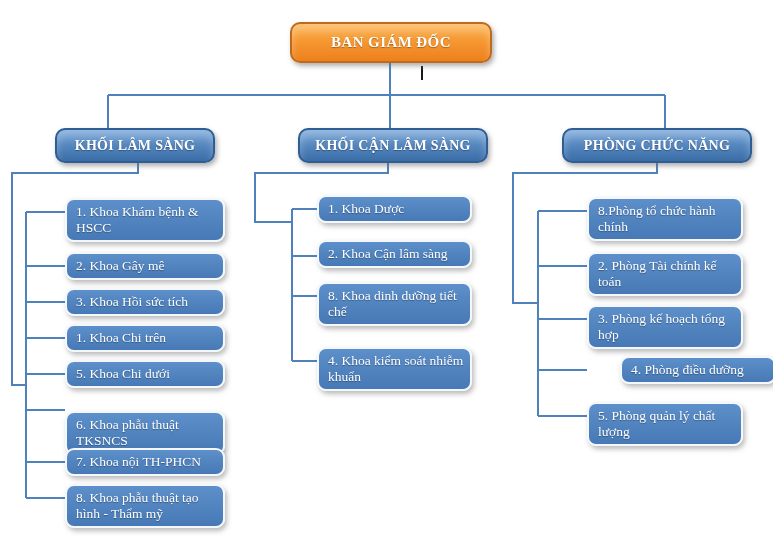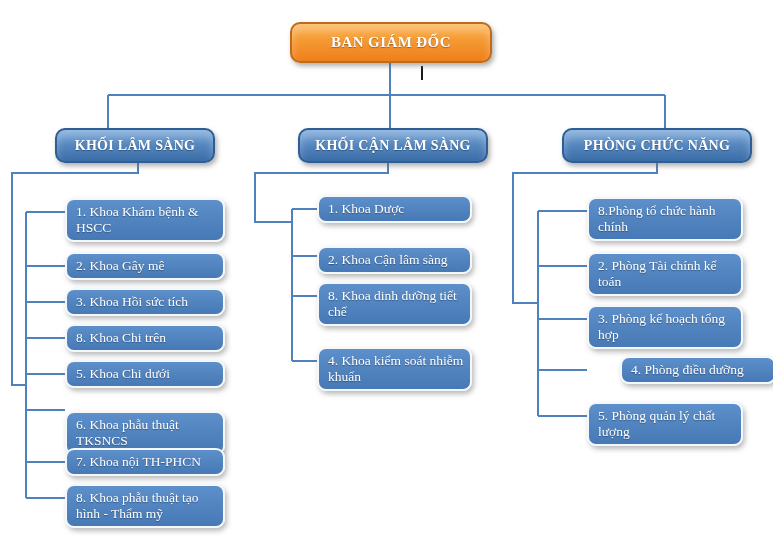--- a/index.html
+++ b/index.html
@@ -91,28 +91,28 @@
 
   <div class="node root" style="left:290px;top:22px;">BAN GIÁM ĐỐC</div>
 
   <div class="node branch" style="left:55px;top:128px;width:160px;">KHỐI LÂM SÀNG</div>
   <div class="node branch" style="left:298px;top:128px;width:190px;">KHỐI CẬN LÂM SÀNG</div>
   <div class="node branch" style="left:562px;top:128px;width:190px;">PHÒNG CHỨC NĂNG</div>
 
   <div class="node item" style="left:65px;top:198px;width:160px;">1. Khoa Khám bệnh &amp; HSCC</div>
   <div class="node item" style="left:65px;top:252px;width:160px;">2. Khoa Gây mê</div>
   <div class="node item" style="left:65px;top:288px;width:160px;">3. Khoa Hồi sức tích</div>
-  <div class="node item" style="left:65px;top:324px;width:160px;">8. Khoa Chi trên</div>
+  <div class="node item" style="left:65px;top:324px;width:160px;">1. Khoa Chi trên</div>
   <div class="node item" style="left:65px;top:360px;width:160px;">5. Khoa Chi dưới</div>
   <div class="node item" style="left:65px;top:411px;width:160px;">6. Khoa phẫu thuật TKSNCS</div>
   <div class="node item" style="left:65px;top:448px;width:160px;">7. Khoa nội TH-PHCN</div>
   <div class="node item" style="left:65px;top:484px;width:160px;">8. Khoa phẫu thuật tạo hình - Thẩm mỹ</div>
 
   <div class="node item" style="left:317px;top:195px;width:155px;">1. Khoa Dược</div>
-  <div class="node item" style="left:317px;top:246px;width:155px;">2. Khoa Cận lâm sàng</div>
+  <div class="node item" style="left:317px;top:240px;width:155px;">2. Khoa Cận lâm sàng</div>
   <div class="node item" style="left:317px;top:282px;width:155px;">8. Khoa dinh dưỡng tiết chế</div>
   <div class="node item" style="left:317px;top:347px;width:155px;">4. Khoa kiểm soát nhiễm khuẩn</div>
 
   <div class="node item" style="left:587px;top:197px;width:156px;">8.Phòng tổ chức hành chính</div>
   <div class="node item" style="left:587px;top:252px;width:156px;">2. Phòng Tài chính kế toán</div>
   <div class="node item" style="left:587px;top:305px;width:156px;">3. Phòng kế hoạch tổng hợp</div>
   <div class="node item" style="left:620px;top:356px;width:156px;">4. Phòng điều dưỡng</div>
   <div class="node item" style="left:587px;top:402px;width:156px;">5. Phòng quản lý chất lượng</div>
 
 </div>

